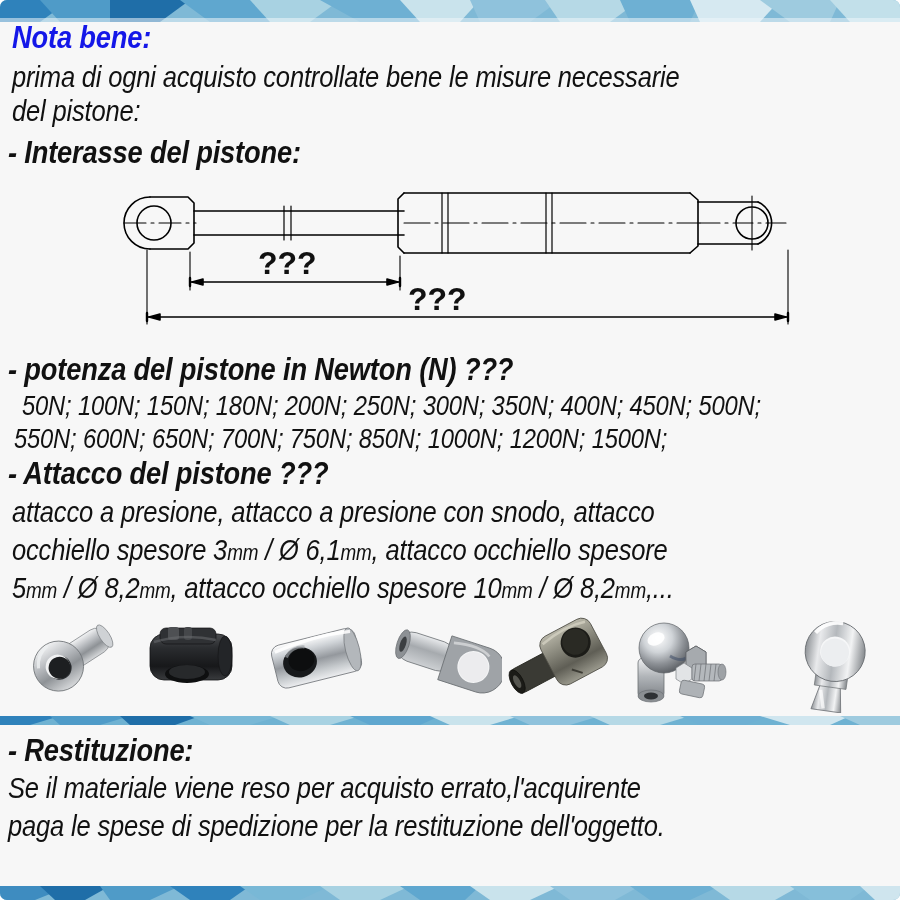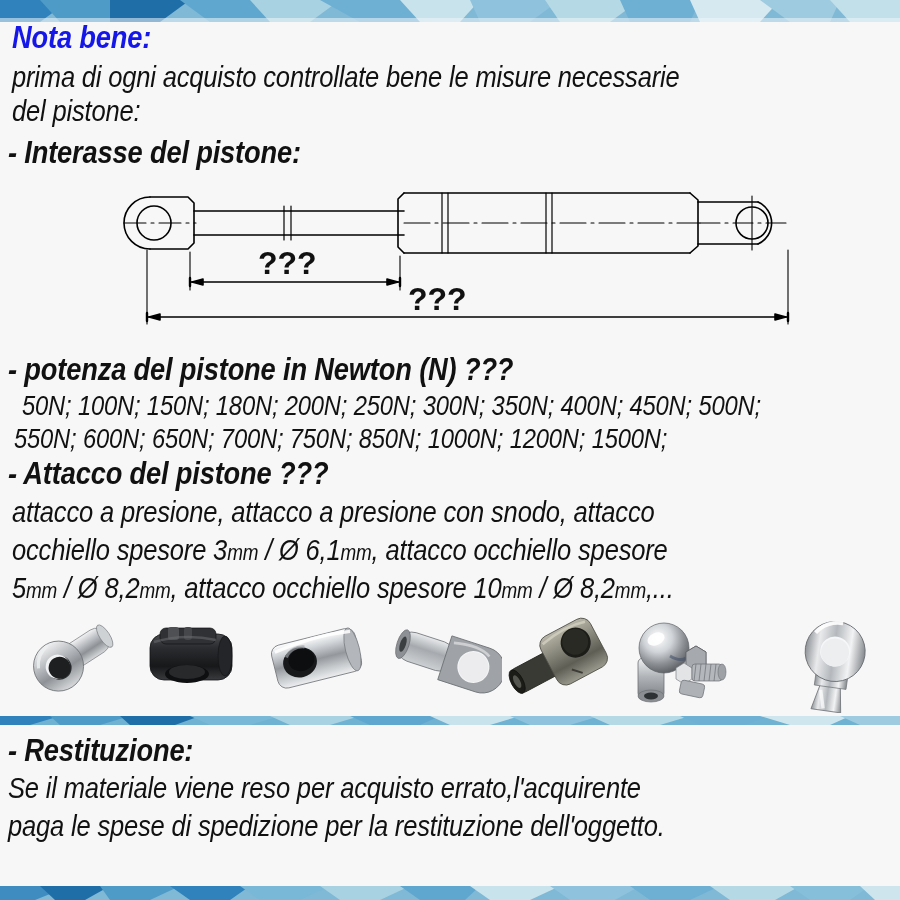--- a/index.html
+++ b/index.html
@@ -13,20 +13,21 @@
     height: 900px;
     overflow: hidden;
     font-family: "Liberation Sans", sans-serif;
   }
   #page {
     position: relative;
     width: 900px;
     height: 900px;
     background: #f7f7f7;
     overflow: hidden;
+    border-radius: 7px;
   }
 
   
   .band {
     position: absolute;
     left: 0;
     width: 900px;
     overflow: hidden;
   }
   .band svg { display: block; width: 900px; height: 100%; }

